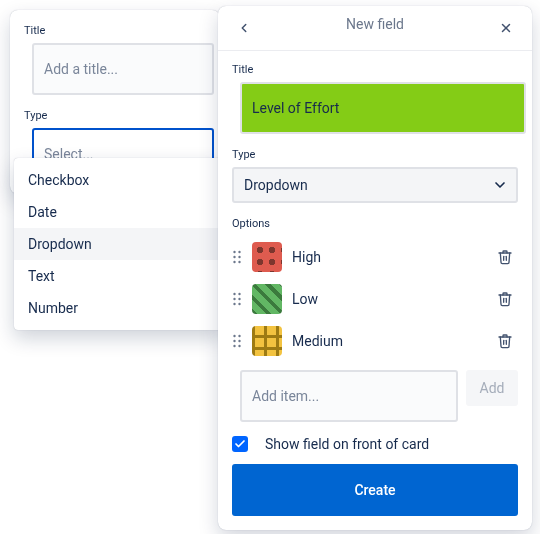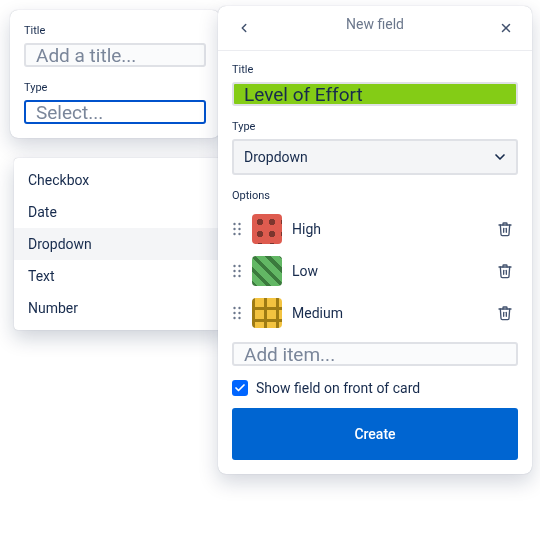--- a/index.html
+++ b/index.html
@@ -9,21 +9,21 @@
     --border-focus:#0052CC;
     --bg:#FFFFFF;
     --bg-subtle:#F4F5F7;
     --primary:#0065FF;
     --icon:#42526E;
   }
   *{box-sizing:border-box;font-family:-apple-system,BlinkMacSystemFont,"Segoe UI",Roboto,Helvetica,Arial,sans-serif;}
   body{margin:0;width:540px;height:534px;position:relative;overflow:hidden;background:transparent;}
   .panel{position:absolute;background:var(--bg);border-radius:8px;box-shadow:0 8px 20px rgba(9,30,66,0.18),0 0 1px rgba(9,30,66,0.3);}
   .label{font-size:11px;font-weight:400;color:var(--text);margin-bottom:6px;}
-  .input{width:100%;height:24px;border:2px solid var(--border);border-radius:3px;padding:0 10px;font-size:19px;color:var(--text);background:#FAFBFC;}
+  .input{width:100%;height:52px;border:2px solid var(--border);border-radius:3px;padding:0 10px;font-size:14px;color:var(--text);background:#FAFBFC;margin-left:8px;}
   .input::placeholder{color:#7A869A;}
   .input.focus{border-color:var(--border-focus);background:#fff;}
   .input.filled{background:#84cc16;border-color:var(--border);}
 
   
   .panel-left{left:10px;top:10px;width:210px;padding:14px 14px 0 14px;}
   .left-section{margin-bottom:14px;}
   .dropdown-list{position:absolute;left:14px;top:158px;width:210px;background:var(--bg);border-radius:4px;box-shadow:0 8px 20px rgba(9,30,66,0.2),0 0 1px rgba(9,30,66,0.3);padding:6px 0;}
   .dropdown-item{padding:8px 14px;font-size:14px;color:var(--text);cursor:pointer;}
   .dropdown-item.sel{background:var(--bg-subtle);}
@@ -43,21 +43,21 @@
   .sw-med{background:#F3C340;background-image:
     linear-gradient(90deg,#9E7B13 3px,transparent 3px),
     linear-gradient(0deg,#9E7B13 3px,transparent 3px);
     background-size:12px 12px;}
   .sw-low{background:#62B764;background-image:repeating-linear-gradient(45deg,#3B7A3D 0 4px,transparent 4px 10px);}
   .opt-label{flex:1;font-size:14px;color:var(--text);}
   .trash{width:26px;height:26px;display:flex;align-items:center;justify-content:center;color:var(--icon);cursor:pointer;border-radius:3px;}
   .add-row{display:flex;gap:8px;margin-top:8px;}
   .add-row .input{flex:1;}
   .add-btn{width:52px;height:36px;border:none;border-radius:3px;background:#091E420A;color:#A5ADBA;font-size:14px;cursor:default;}
-  .check-row{display:flex;align-items:center;gap:8px;margin:10px 0 12px 0;font-size:14px;color:var(--text);}
+  .check-row{display:flex;align-items:center;gap:17px;margin:10px 0 12px 0;font-size:14px;color:var(--text);}
   .chk{width:16px;height:16px;border-radius:3px;background:#0065FF;display:flex;align-items:center;justify-content:center;color:#fff;}
   .create-btn{margin:0 14px;display:block;width:calc(100% - 28px);height:52px;border:none;border-radius:3px;background:#0065D1;color:#fff;font-size:14px;font-weight:500;cursor:pointer;}
   svg{display:block;}
 </style>
 </head>
 <body>
 
 <div class="panel panel-left">
   <div class="left-section">
     <div class="label">Title</div>
@@ -181,20 +181,21 @@
                 <path d="M10 11v6"></path>
                 <path d="M14 11v6"></path>
                 <path d="M9 6V4a1 1 0 0 1 1-1h4a1 1 0 0 1 1 1v2"></path>
               </svg>
             </span>
           </div>
         </div>
 
       <div class="add-row">
         <input class="input" placeholder="Add item..." style="">
+        <button class="add-btn">Add</button>
       </div>
     </div>
 
     <div class="check-row">
       <span class="chk">
         <svg width="12" height="12" viewBox="0 0 24 24" fill="none" stroke="currentColor" stroke-width="3.5" stroke-linecap="round" stroke-linejoin="round">
             <polyline points="20 6 9 17 4 12"></polyline>
           </svg>
       </span>
       <span>Show field on front of card</span>

